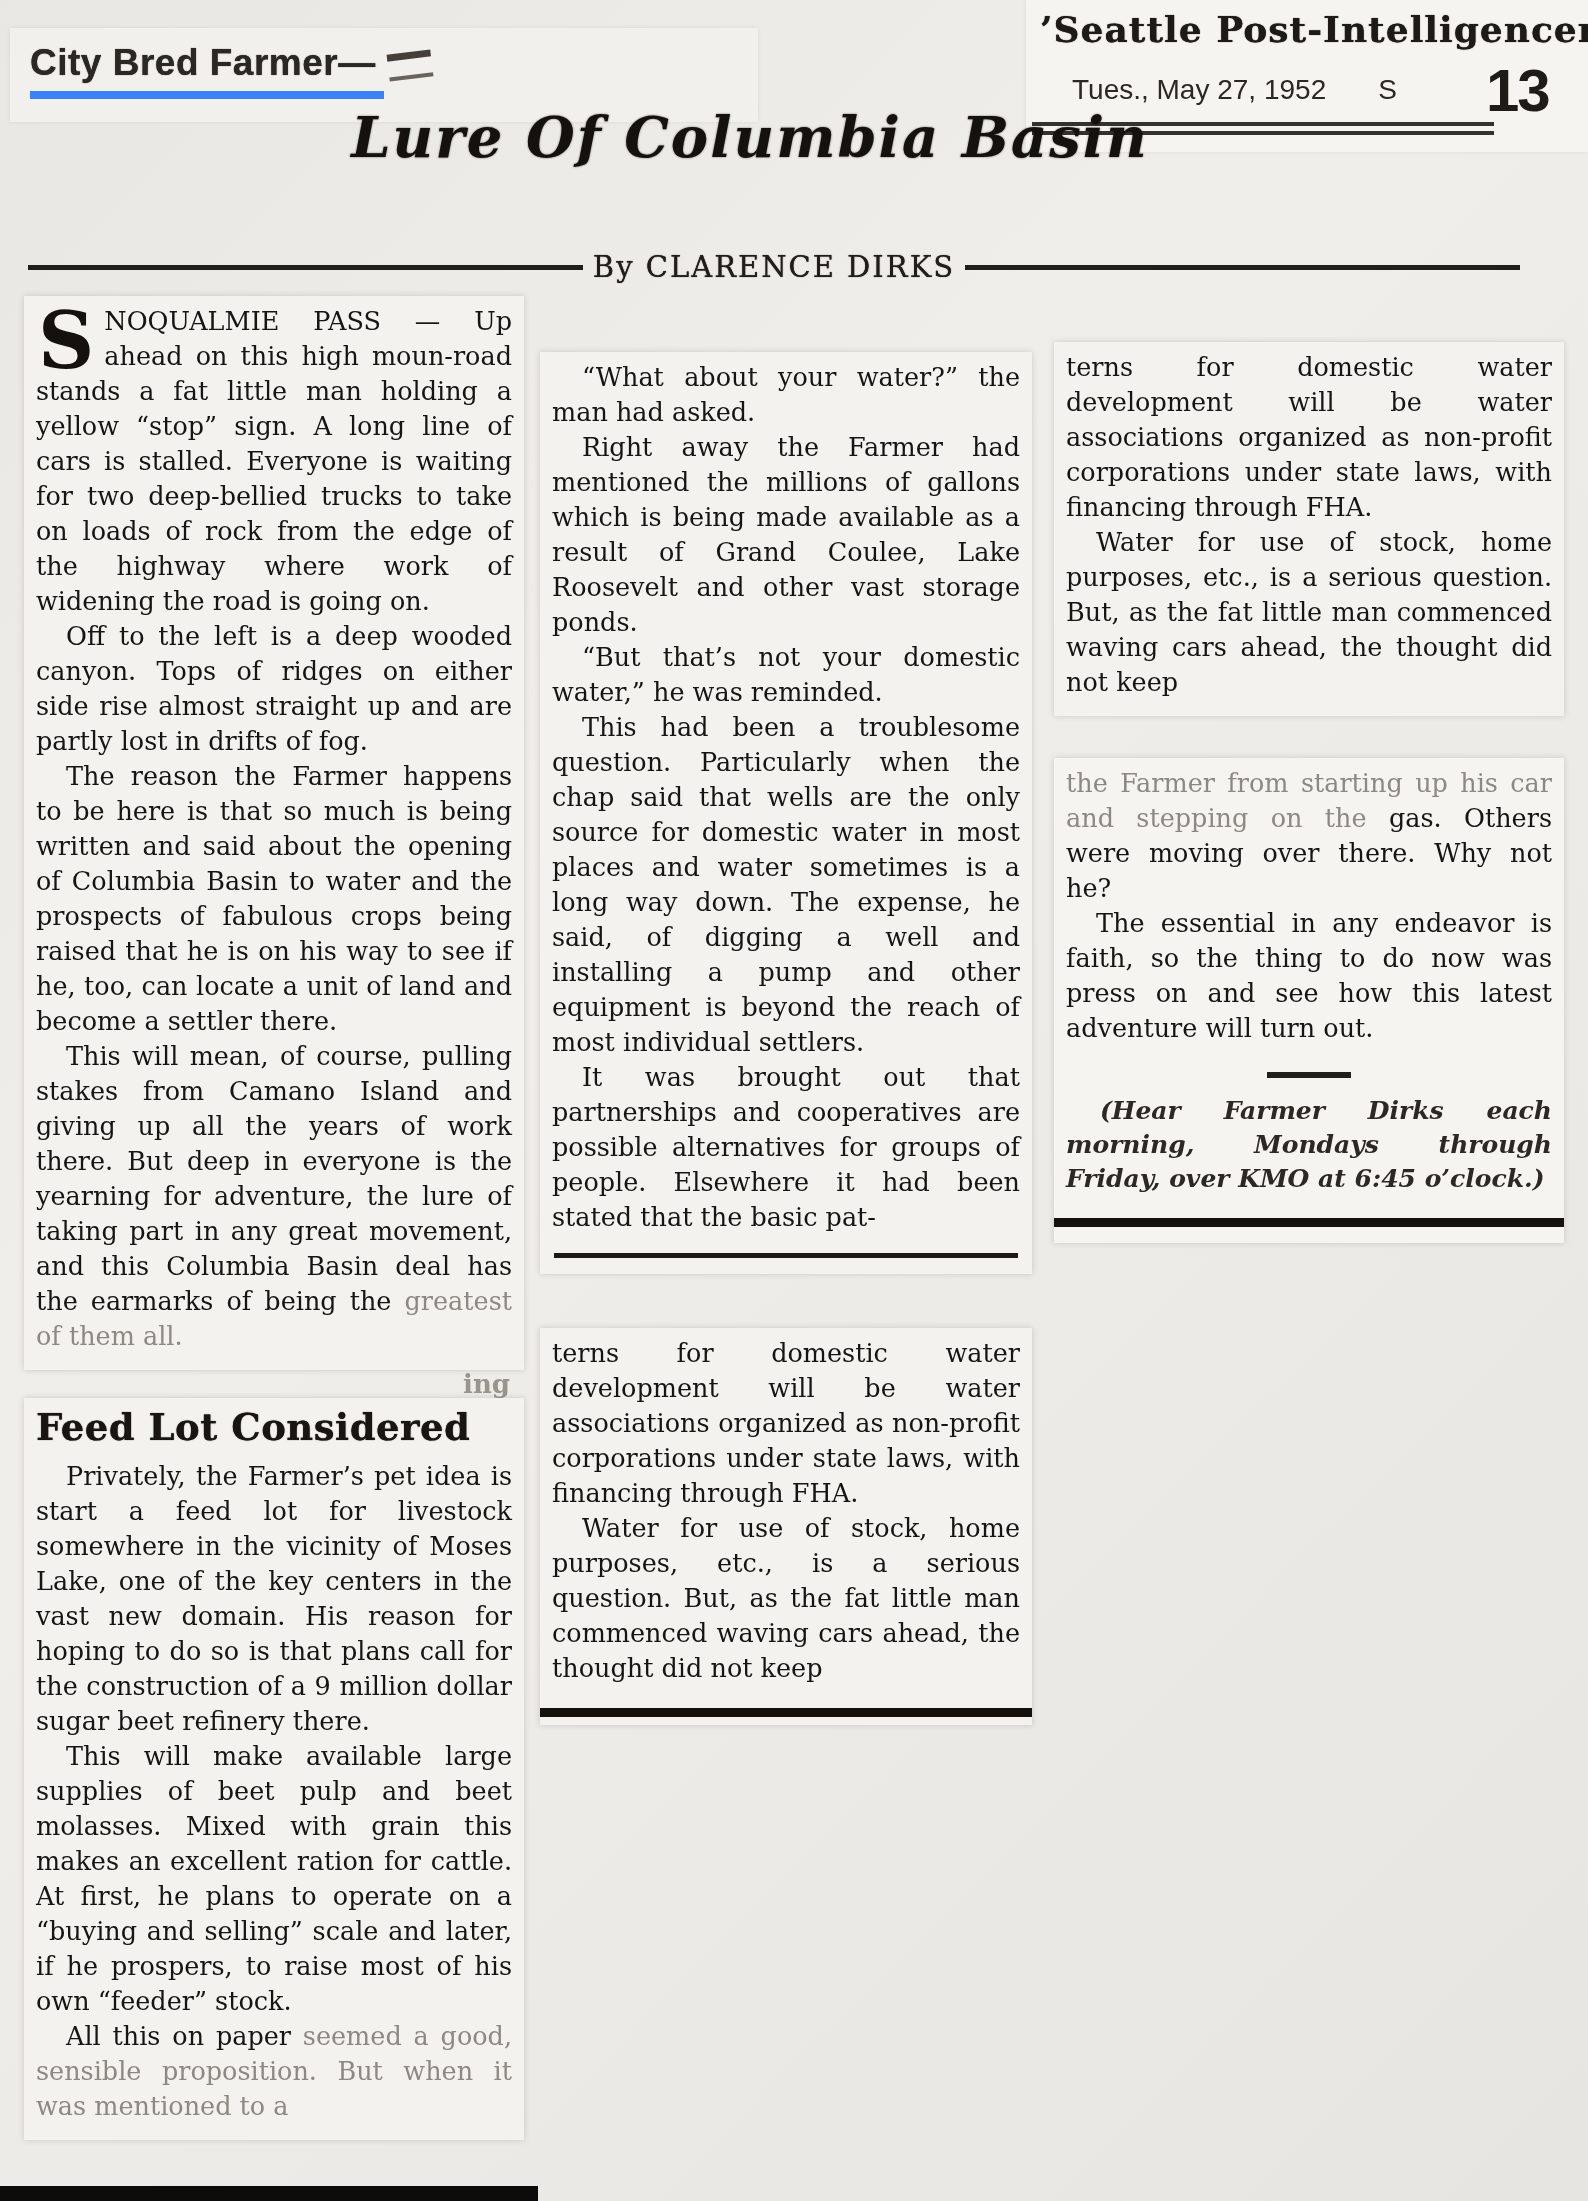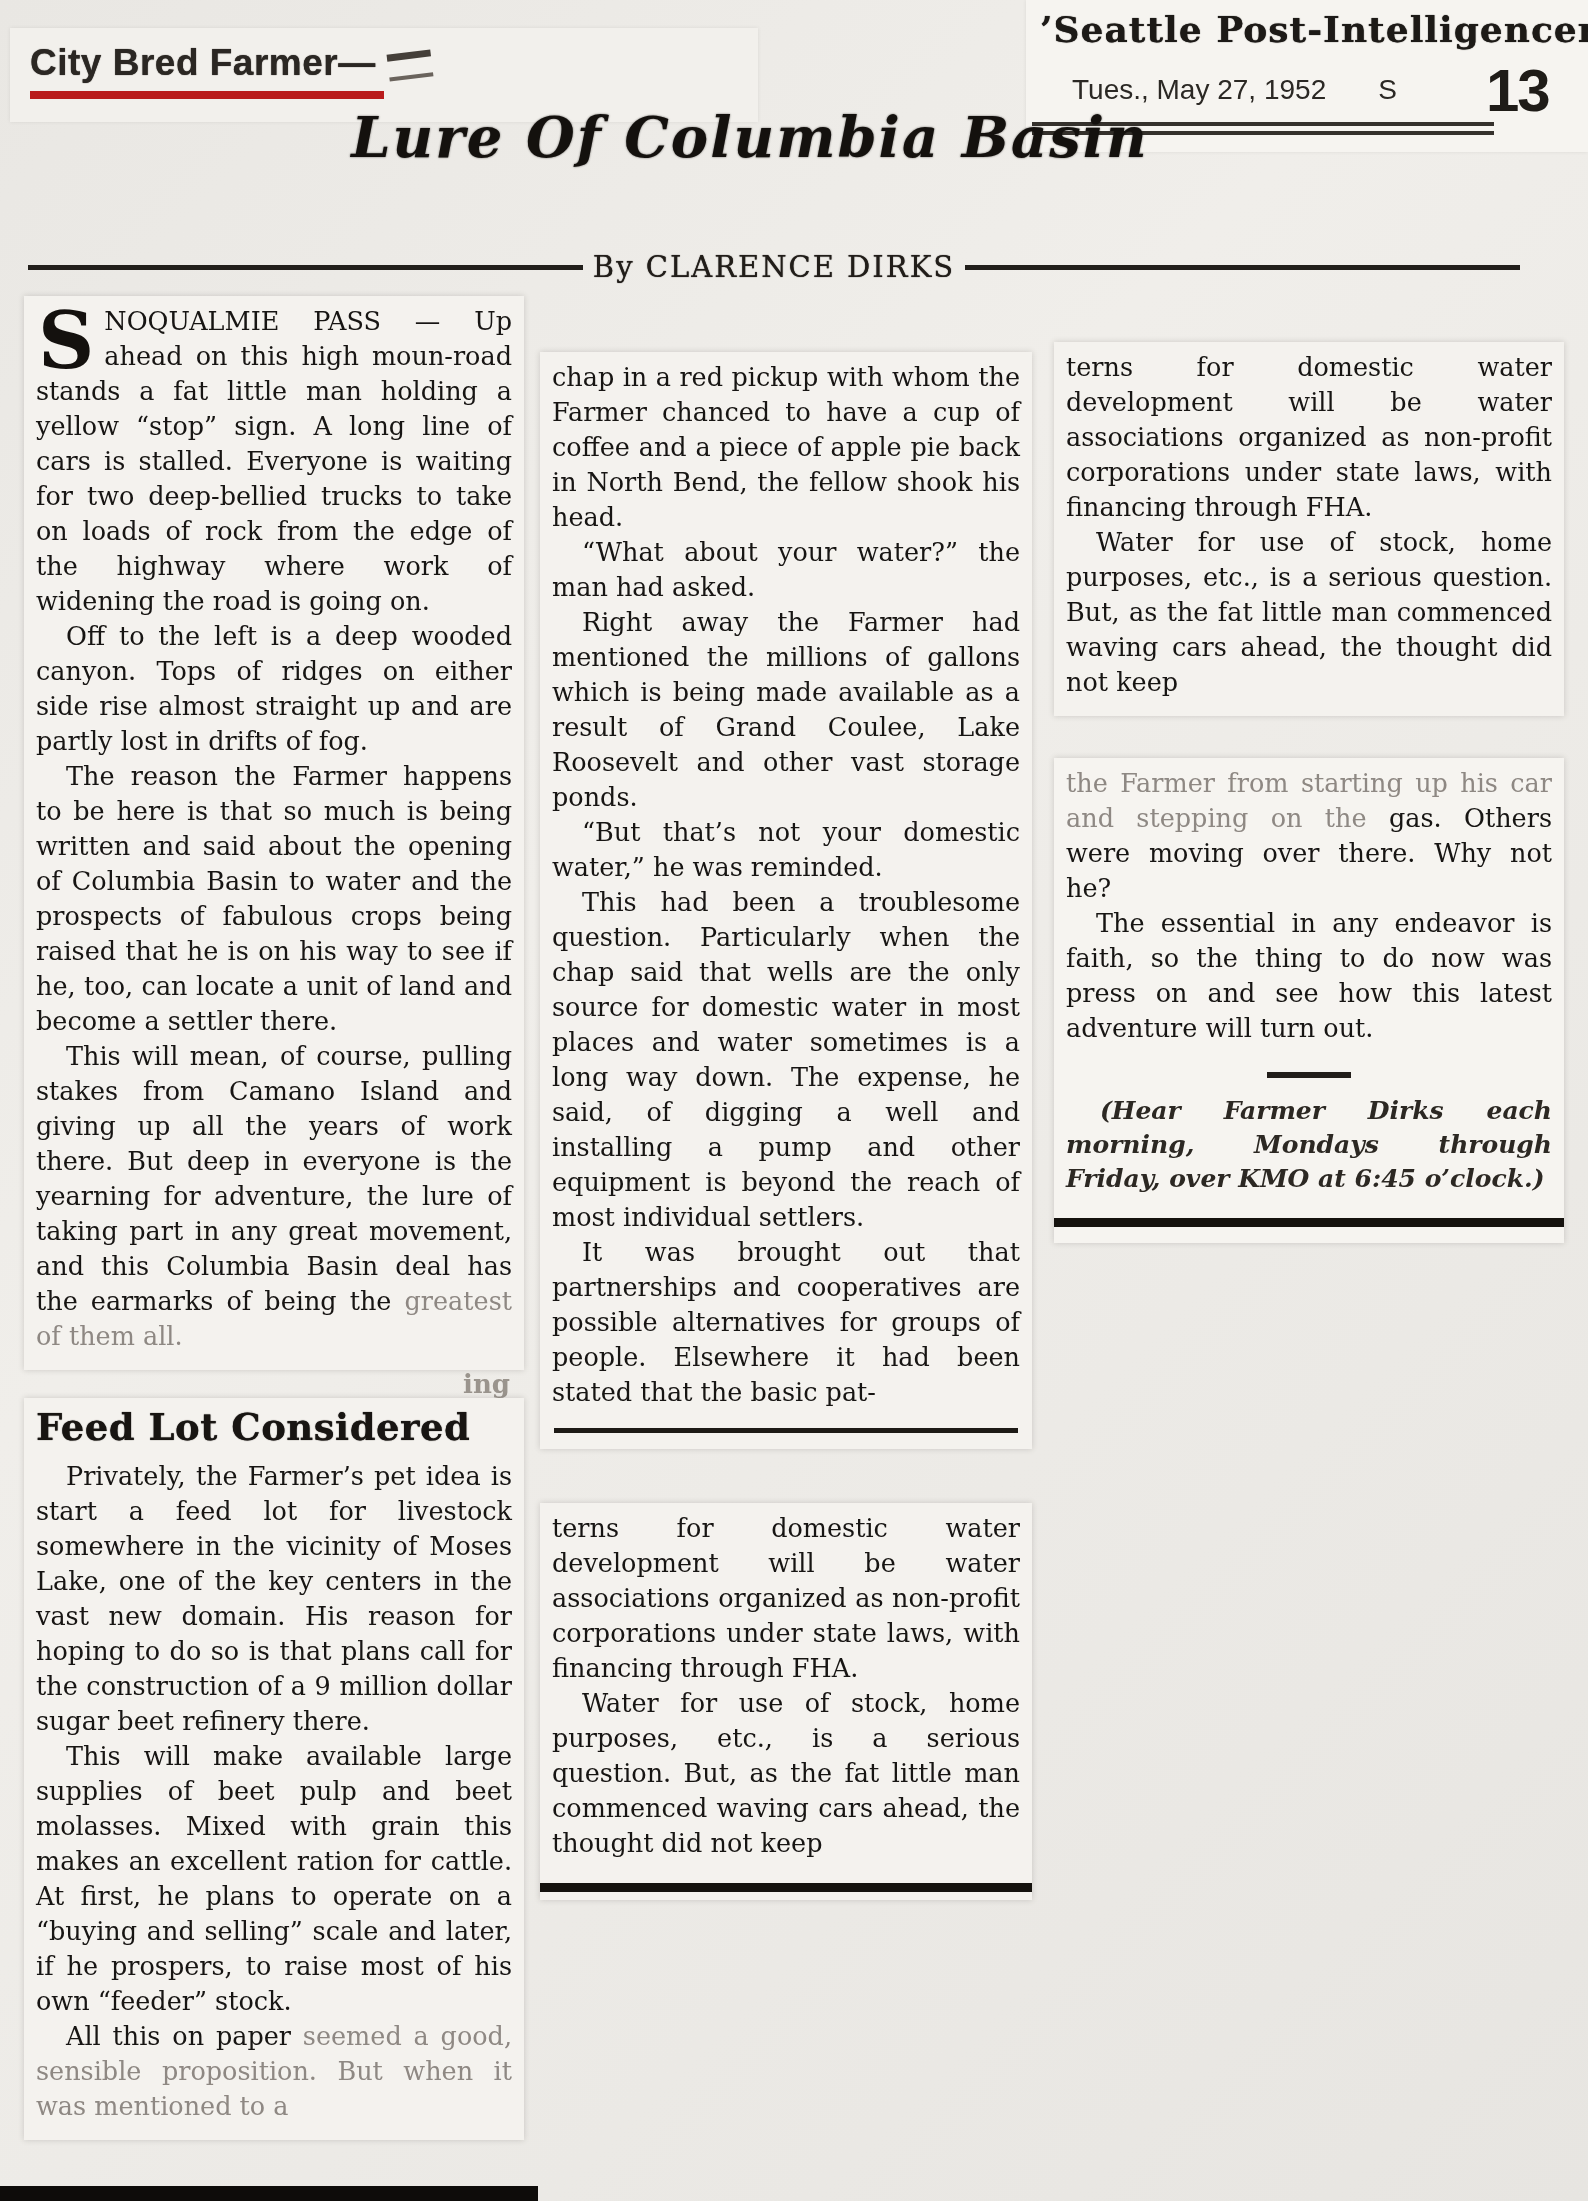--- a/index.html
+++ b/index.html
@@ -13,21 +13,21 @@
     box-shadow:0 0 6px rgba(60,55,50,0.20);
     padding:8px 12px 16px;
     position:relative;
   }
   
   #kicker-strip { position:absolute; left:10px; top:28px; width:748px; height:94px;
     background:#f2f0ec; box-shadow:0 0 4px rgba(0,0,0,.08); }
   #kicker { position:absolute; left:30px; top:42px;
     font-family:"Liberation Sans", sans-serif; font-weight:bold; font-size:37px;
     letter-spacing:0.5px; color:#2b2723; text-shadow:0 0 1px #2b2723;
-    border-bottom:8px solid #b91c1c; padding:0 8px 7px 0; }
+    border-bottom:8px solid #3b82f6; padding:0 8px 7px 0; }
   #kicker-smudge { position:absolute; left:388px; top:52px; width:44px; height:16px;
     border-top:7px solid #453f39; border-bottom:4px solid #6a635c; transform:rotate(-7deg); }
   
   #masthead-strip { position:absolute; left:1026px; top:0; width:562px; height:152px;
     background:#f6f4f0; box-shadow:0 0 4px rgba(0,0,0,.08); }
   #masthead-title { position:absolute; left:1040px; top:8px; width:548px;
     font-weight:bold; font-size:36px; letter-spacing:1px; color:#1d1a17;
     text-shadow:0 0 1px #1d1a17; white-space:nowrap; }
   #masthead-dateline { position:absolute; left:1072px; top:74px;
     font-family:"Liberation Sans", sans-serif; font-size:28px; color:#2b2824; }
@@ -108,21 +108,20 @@
   <div class="piece" id="piece-left-bottom">
     <div class="section-heading">Feed Lot Considered</div>
     <p>Privately, the Farmer’s pet idea is start a feed lot for livestock somewhere in the vicinity of Moses Lake, one of the key centers in the vast new domain. His reason for hoping to do so is that plans call for the construction of a 9 million dollar sugar beet refinery there.</p>
     <p>This will make available large supplies of beet pulp and beet molasses. Mixed with grain this makes an excellent ration for cattle. At first, he plans to operate on a “buying and selling” scale and later, if he prospers, to raise most of his own “feeder” stock.</p>
     <p><span>All this on paper </span><span class="ghost">seemed a good, sensible proposition. But when it was mentioned to a</span></p>
   </div>
 </div>
 
 <div class="col" id="col-mid">
   <div class="piece" id="piece-mid-top">
-    <p class="flush">chap in a red pickup with whom the Farmer chanced to have a cup of coffee and a piece of apple pie back in North Bend, the fellow shook his head.</p>
     <p>“What about your water?” the man had asked.</p>
     <p>Right away the Farmer had mentioned the millions of gallons which is being made available as a result of Grand Coulee, Lake Roosevelt and other vast storage ponds.</p>
     <p>“But that’s not your domestic water,” he was reminded.</p>
     <p>This had been a troublesome question. Particularly when the chap said that wells are the only source for domestic water in most places and water sometimes is a long way down. The expense, he said, of digging a well and installing a pump and other equipment is beyond the reach of most individual settlers.</p>
     <p>It was brought out that partnerships and cooperatives are possible alternatives for groups of people. Elsewhere it had been stated that the basic pat-</p>
     <div class="inline-rule"></div>
   </div>
   <div class="piece" id="piece-mid-bottom">
     <p class="flush">terns for domestic water development will be water associations organized as non-profit corporations under state laws, with financing through FHA.</p>
     <p>Water for use of stock, home purposes, etc., is a serious question. But, as the fat little man commenced waving cars ahead, the thought did not keep</p>

